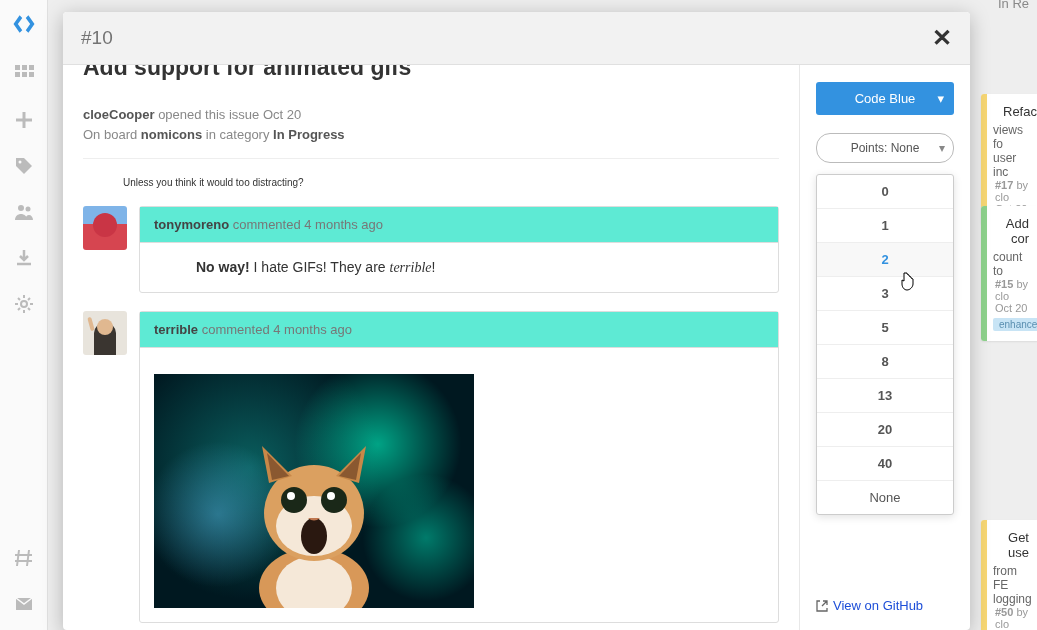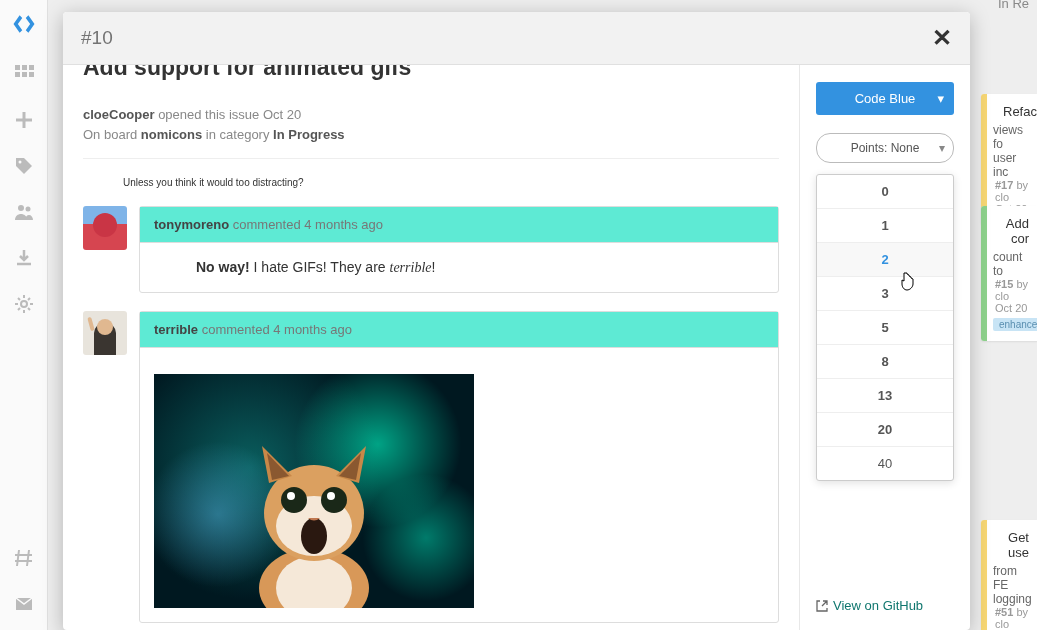--- a/index.html
+++ b/index.html
@@ -50,21 +50,21 @@
 .points-select { width: 100%; border: 1px solid #bbb; border-radius: 14px; padding: 7px 10px; font-size: 12px; color: #555; display: flex; justify-content: center; align-items: center; position: relative; cursor: pointer; background: #fff; }
 .points-select .caret { position: absolute; right: 8px; color: #888; }
 
 .dropdown { position: absolute; top: 110px; left: 16px; right: 16px; background: #fff; border: 1px solid #ccc; border-radius: 3px; box-shadow: 0 2px 8px rgba(0,0,0,0.12); z-index: 10; }
 .dropdown .opt { padding: 9px 0; text-align: center; font-size: 13px; color: #555; font-weight: 600; border-bottom: 1px solid #eee; cursor: pointer; }
 .dropdown .opt:last-child { border-bottom: none; font-weight: 400; }
 .dropdown .opt.hover { color: #3392e0; background: #f8f8f8; }
 
 .cursor-ptr { position: absolute; width: 16px; height: 20px; z-index: 20; }
 
-.gh-link { font-size: 13px; color: #0f766e; display: flex; align-items: center; gap: 5px; cursor: pointer; margin-top: 435px; }
+.gh-link { font-size: 13px; color: #1d4ed8; display: flex; align-items: center; gap: 5px; cursor: pointer; margin-top: 435px; }
 .gh-link svg { width: 12px; height: 12px; }
 
 .faded-header { position: absolute; top: -4px; right: 8px; font-size: 13px; color: #888; font-weight: 500; }
 </style>
 </head>
 <body>
 
 <div class="sidebar">
   <svg class="logo" viewBox="0 0 32 32">
       <path fill="#3392e0" d="M11 6 L4 16 L11 26 L14 23 L9 16 L14 9 Z M21 6 L28 16 L21 26 L18 23 L23 16 L18 9 Z"></path>
@@ -123,21 +123,21 @@
     <div>count to</div>
     <div class="meta"><strong>#15</strong> <span>by clo</span></div>
     <div class="meta">Oct 20</div>
     <span class="tag">enhance</span>
   </div>
   <div class="bg-card" style="top:520px; right:-2px; width:58px; padding-left:12px">
     <div class="strip" style="background:#f7d774"></div>
     <h4>Get use</h4>
     <div>from FE</div>
     <div>logging</div>
-    <div class="meta"><strong>#51</strong> <span>by clo</span></div>
+    <div class="meta"><strong>#50</strong> <span>by clo</span></div>
 
   </div>
 </div>
 
 <div class="modal">
   <div class="modal-header">
     <span class="num">#10</span>
     <span class="close">✕</span>
   </div>
   <div class="modal-body">
@@ -208,20 +208,21 @@
       <div class="dropdown" id="points-dd">
           <div class="opt">0</div>
           <div class="opt">1</div>
           <div class="opt hover">2</div>
           <div class="opt">3</div>
           <div class="opt">5</div>
           <div class="opt">8</div>
           <div class="opt">13</div>
           <div class="opt">20</div>
           <div class="opt">40</div>
+          <div class="opt">None</div>
         </div>
 
       <div class="gh-link">
         <svg viewBox="0 0 12 12">
             <path d="M4 1H1v10h10V8M6 6l5-5M7 1h4v4" fill="none" stroke="#666" stroke-width="1.3"></path>
           </svg>
         <span>View on GitHub</span>
       </div>
     </div>
   </div>

